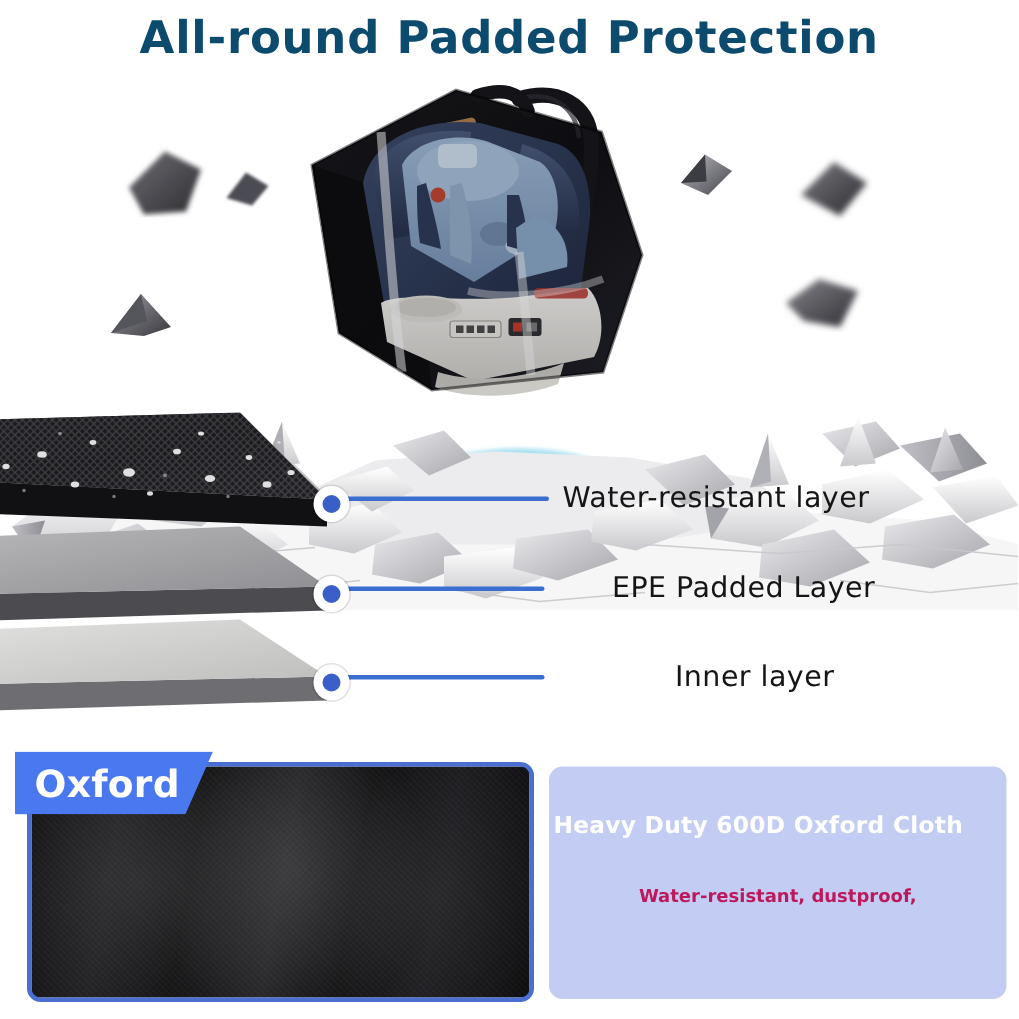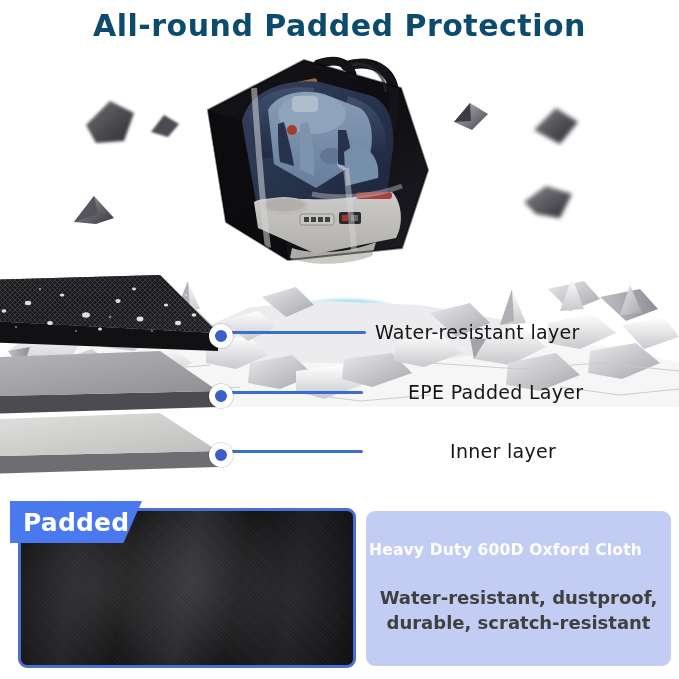--- a/index.html
+++ b/index.html
@@ -99,21 +99,21 @@
     position:absolute;left:366px;top:511px;width:305px;height:155px;
     background:#c3cdf3;border-radius:9px;
   }
   .info-head{
     position:absolute;left:3px;top:30px;width:285px;
     color:#ffffff;font-weight:bold;font-size:15.5px;letter-spacing:.2px;
     font-family:"DejaVu Sans",sans-serif;white-space:nowrap;
   }
   .info-body{
     position:absolute;left:4px;top:74px;width:297px;
-    color:#404040;font-weight:bold;font-size:18px;line-height:25px;
+    color:#be185d;font-weight:bold;font-size:12px;line-height:25px;
     font-family:"DejaVu Sans",sans-serif;text-align:center;
   }
 </style>
 </head>
 <body>
 
 <div id="stage">
 
   <div class="title">All-round Padded Protection</div>
 
@@ -450,24 +450,23 @@
         <i></i>
       </div>
     <div class="clabel" style="left:450px;top:440px;">Inner layer</div>
   </div>
 
   <div class="photo">
     <div class="weave"></div>
   </div>
 
   <div class="badge">
-    <span>Padded</span>
+    <span>Oxford</span>
   </div>
 
   <div class="infopanel">
     <div class="info-head">Heavy Duty 600D Oxford Cloth</div>
     <div class="info-body">
       <div>Water-resistant, dustproof,</div>
-      <div>durable, scratch-resistant</div>
     </div>
   </div>
 
 </div>
 
 </body></html>

